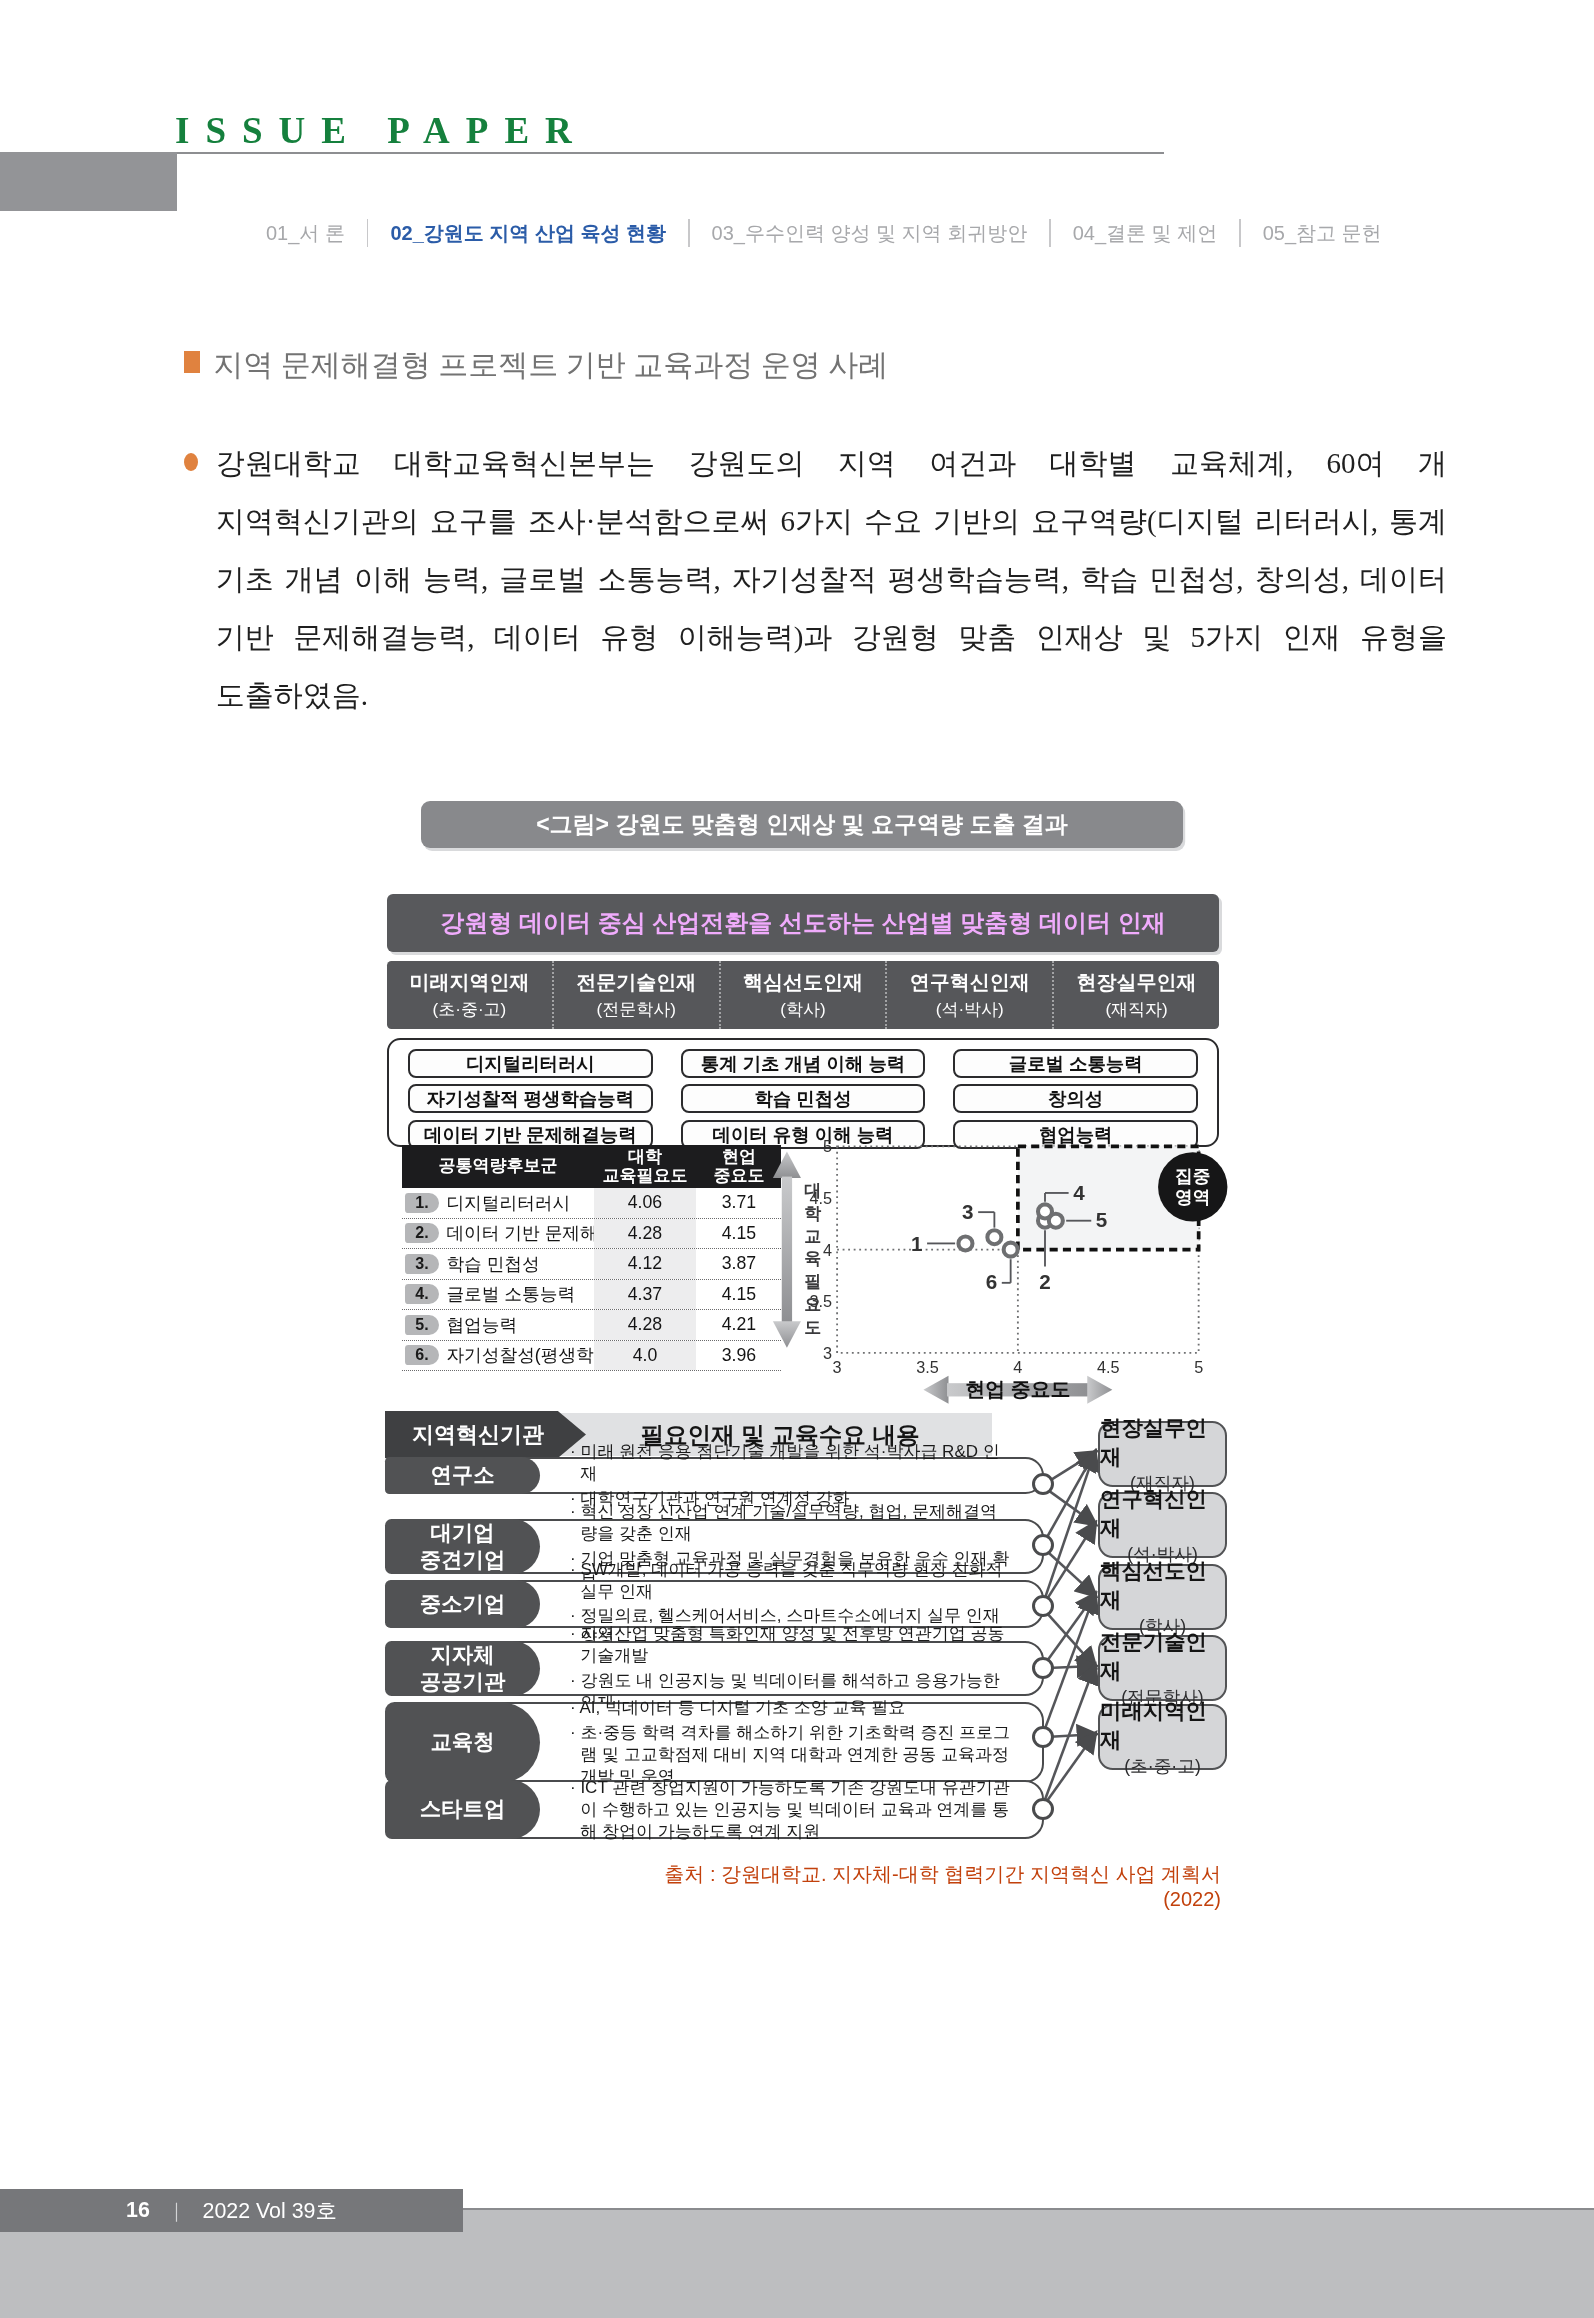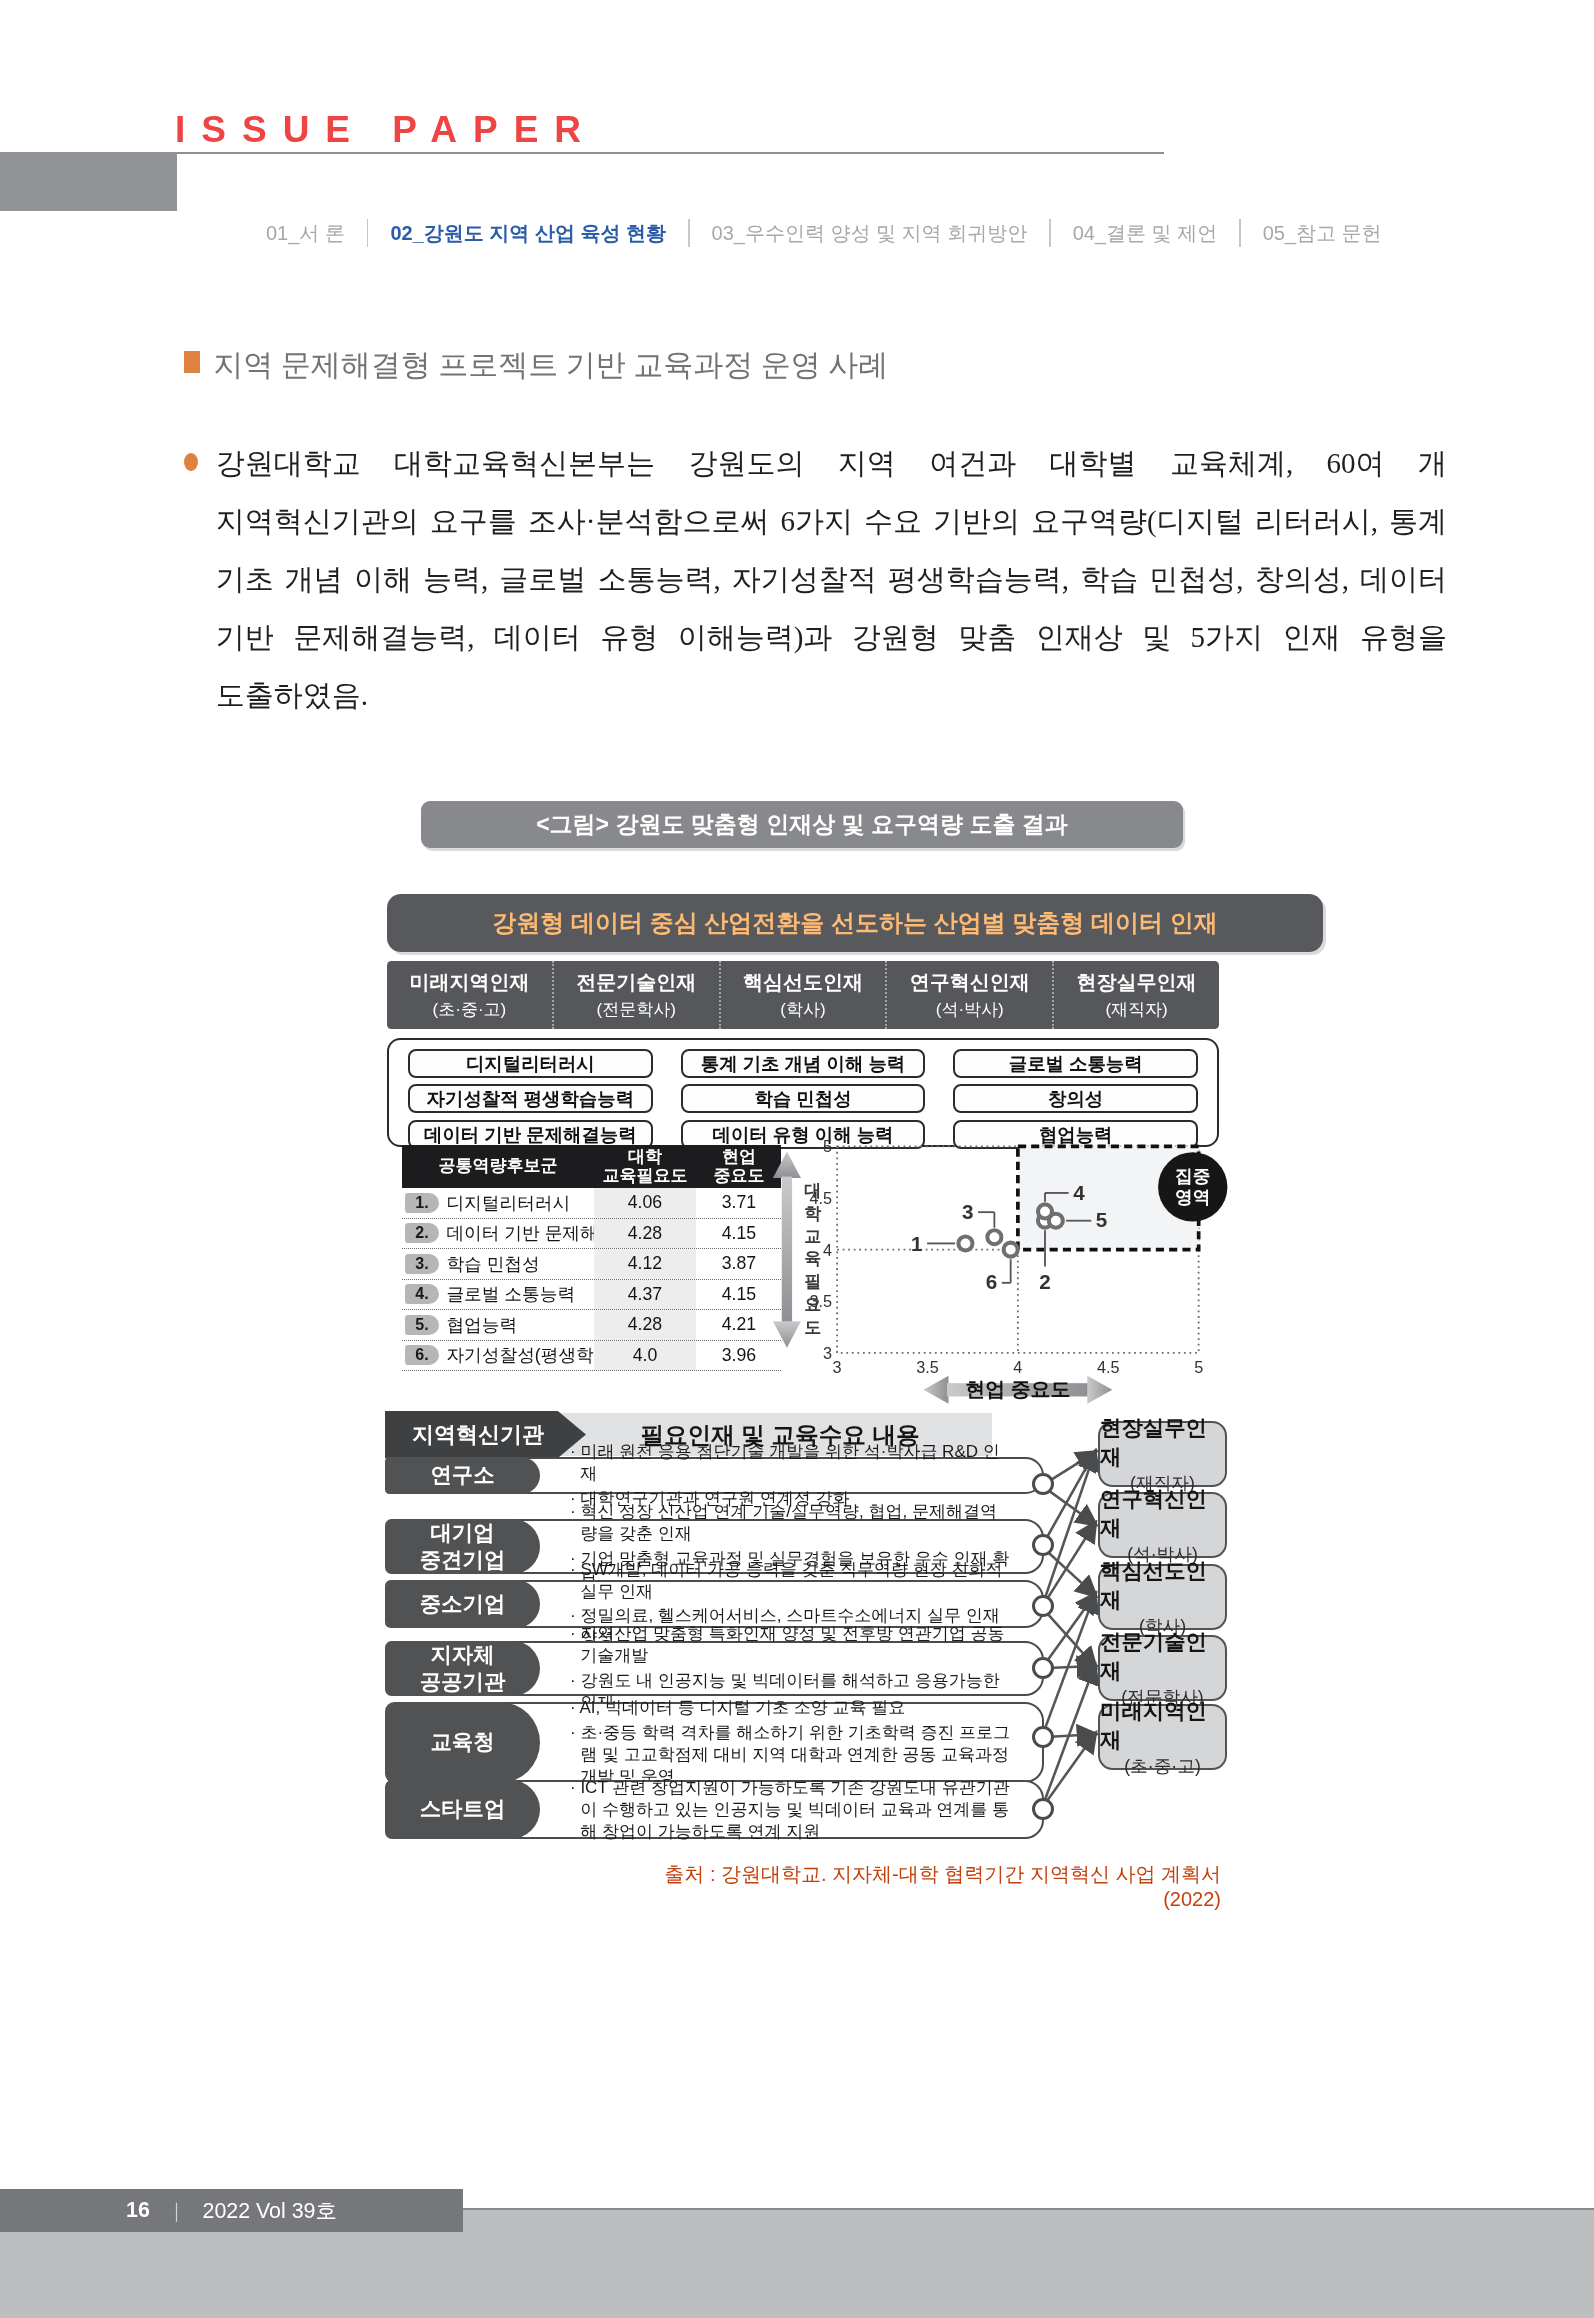--- a/index.html
+++ b/index.html
@@ -1,21 +1,21 @@
 <!DOCTYPE html>
 <html style="font-size:11.8px"><head>
 <meta charset="utf-8">
 <style>
   html,body{margin:0;padding:0;background:#fff;}
   body{width:1595px;height:2319px;position:relative;overflow:hidden;
        font-family:"Liberation Sans",sans-serif;-webkit-font-smoothing:antialiased;}
   .abs{position:absolute;}
 
   
-  .brand{left:175px;top:109px;font-size:37px;font-weight:bold;letter-spacing:16px;color:#ef4444;}
+  .brand{left:175px;top:109px;font-size:37px;font-weight:bold;letter-spacing:16px;color:#15803d;font-family:Liberation Serif, serif;}
   .rule{left:0;top:152px;width:1164px;height:2.2px;background:#8d8e91;}
   .corner{left:0;top:152px;width:177px;height:59px;background:#939497;}
   .nav{left:244px;top:219px;display:flex;align-items:center;}
   .nav .it{font-size:20px;color:#a7a8ab;padding:0 22px;white-space:nowrap;}
   .nav .it.active{color:#2b5ca8;font-weight:bold;}
   .nav .dv{width:1.5px;height:28px;background:#c8c8ca;}
 
   
   .h1row{left:184px;top:345px;display:flex;align-items:flex-start;}
   .sq{width:16px;height:22px;background:#e0823f;margin:5.9px 13.3px 0 0;flex:none;}
@@ -24,22 +24,22 @@
   .dot{width:14px;height:18.4px;border-radius:50%;background:#e0823f;margin:19px 17.7px 0 0;flex:none;}
   .para{font-family:"Liberation Serif",serif;font-size:29px;line-height:58px;color:#1f1f1f;
         text-align:justify;word-break:keep-all;}
 
   
   .figcap{left:421px;top:801px;width:762px;height:47px;background:#88898c;border-radius:9px;
           color:#fff;font-weight:bold;font-size:23px;display:flex;align-items:center;justify-content:center;
           box-shadow:2.2px 3px 0 #d9dadc;}
 
   
-  .banner{left:387px;top:894px;width:936px;height:58px;background:#58595c;border-radius:14px;
-          color:#fdba74;font-weight:bold;font-size:24px;display:flex;align-items:center;justify-content:center;
+  .banner{left:387px;top:894px;width:832px;height:58px;background:#58595c;border-radius:6px;
+          color:#f0abfc;font-weight:bold;font-size:24px;display:flex;align-items:center;justify-content:center;
           box-shadow:3px 3px 0 #d9dadc;}
   .types{left:387px;top:961px;width:832px;height:68px;background:#56575a;border-radius:4.4px;display:flex;}
   .types .cell{flex:1;display:flex;flex-direction:column;align-items:center;justify-content:center;color:#fff;}
   .types .cell+.cell{border-left:2.2px dotted #a2a3a5;}
   .types .t1{font-size:20px;font-weight:bold;}
   .types .t2{font-size:17px;margin-top:1.5px;}
   .compwrap{left:387px;top:1038px;width:832px;height:109px;border:2.2px solid #2b2b2d;border-radius:13.3px;
             background:#fff;display:grid;grid-template-columns:1fr 1fr 1fr;gap:6.6px 28px;
             padding:8.9px 19px;box-sizing:border-box;}
   .pill{border:2.2px solid #2b2b2d;border-radius:8px;background:#fdfdfd;display:flex;align-items:center;

